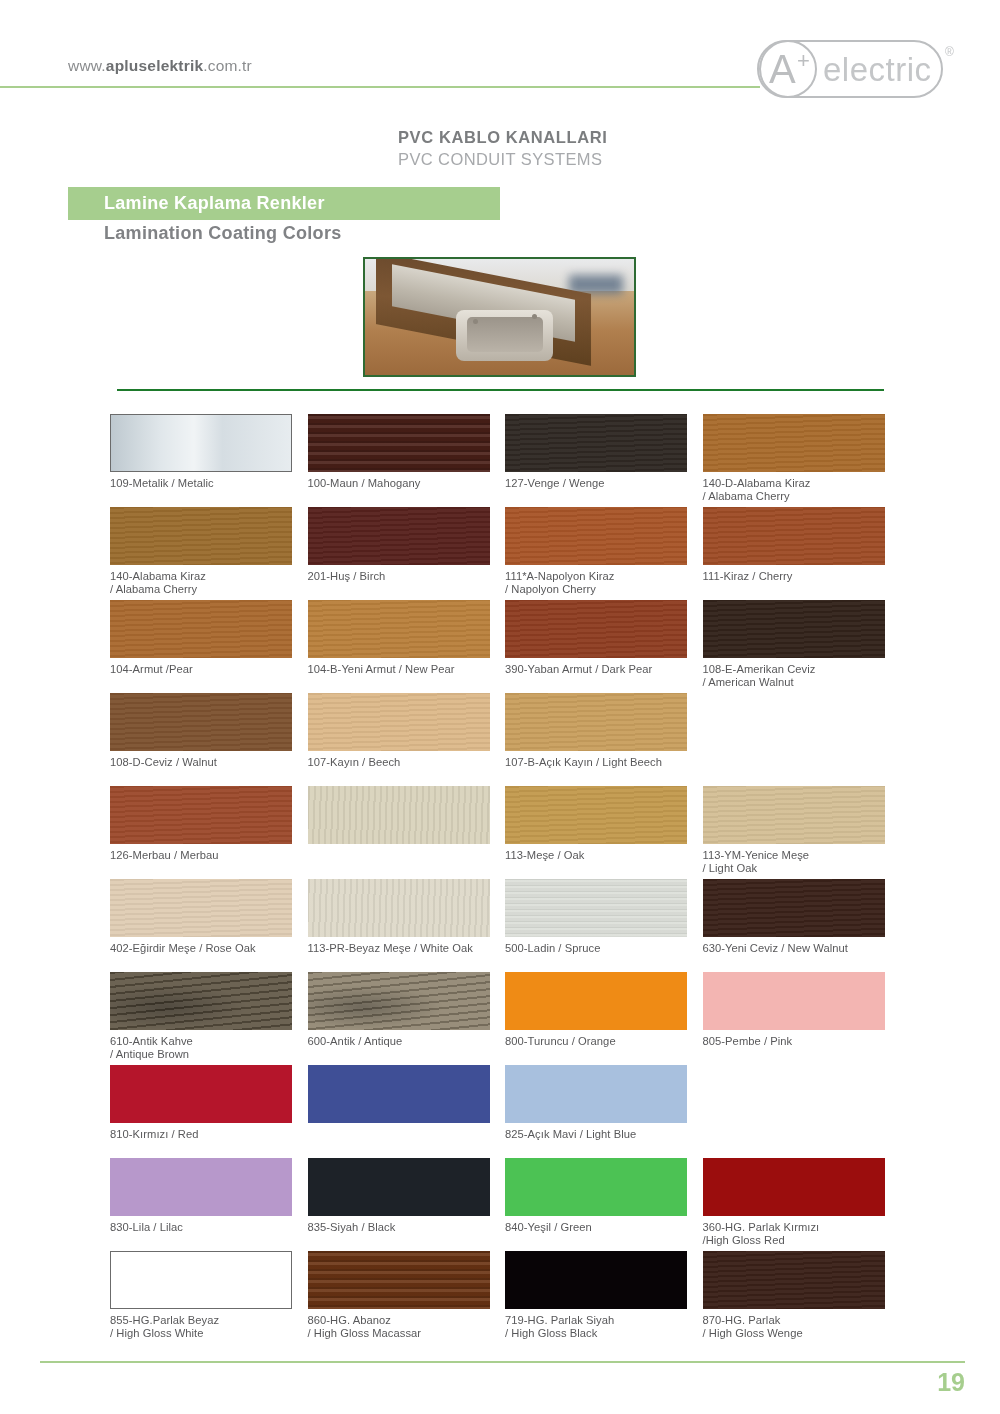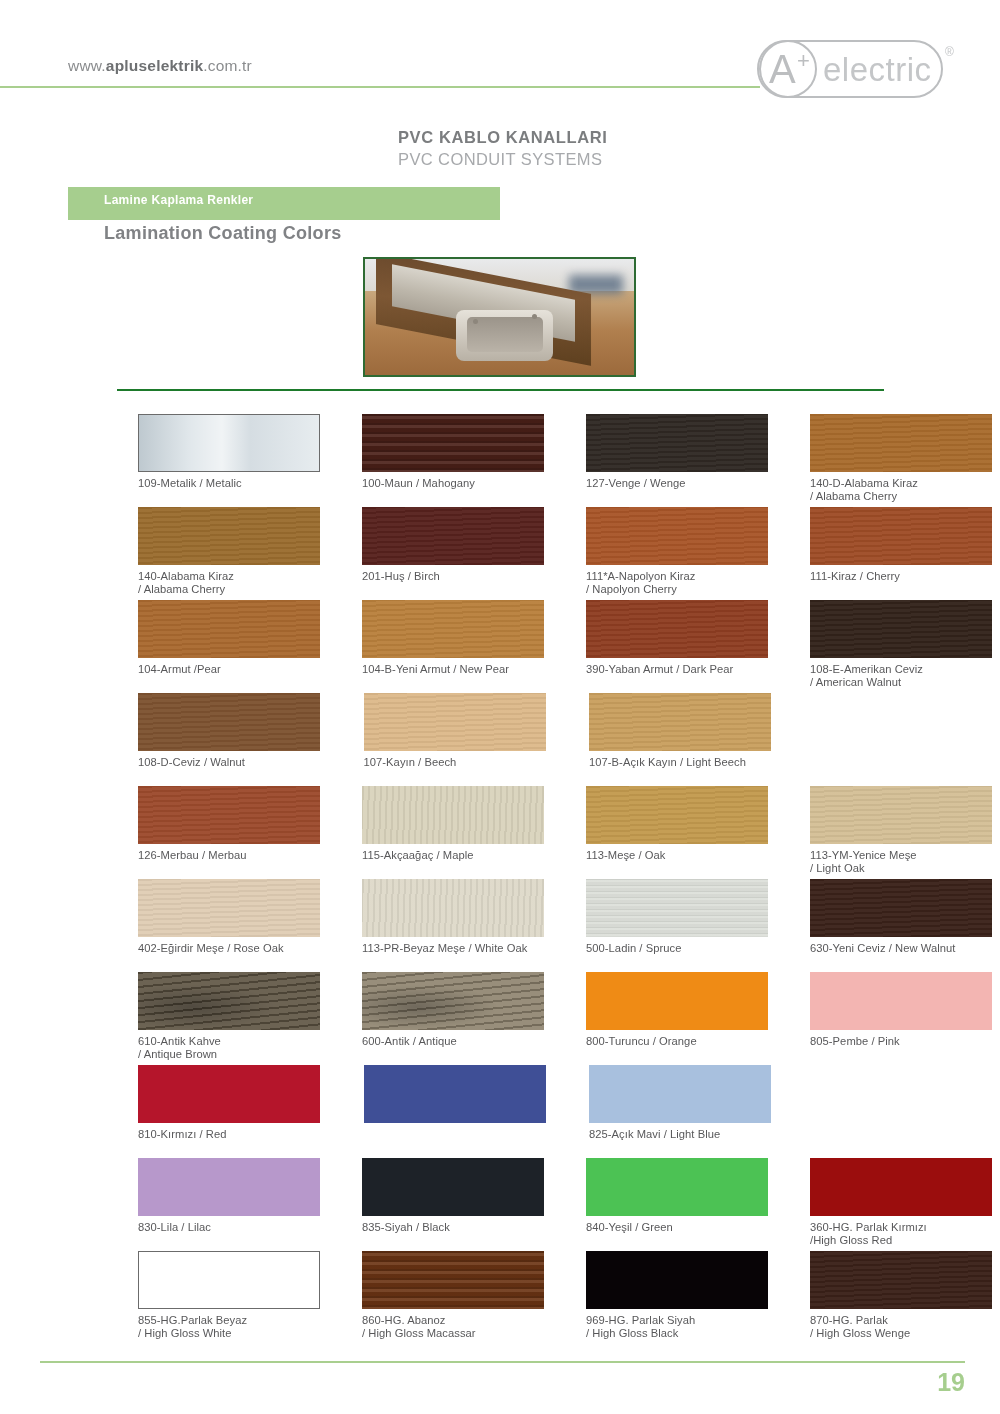--- a/index.html
+++ b/index.html
@@ -117,21 +117,21 @@
     left: 68px;
     top: 187px;
     width: 432px;
     height: 33px;
     background: #a6ce8e;
   }
   .band-label {
     position: absolute;
     left: 104px;
     top: 193px;
-    font-size: 12px;
+    font-size: 18px;
     font-weight: bold;
     color: #ffffff;
     letter-spacing: .3px;
   }
   .sub-label {
     position: absolute;
     left: 104px;
     top: 223px;
     font-size: 18px;
     font-weight: bold;
@@ -230,21 +230,20 @@
   }
   .row {
     display: flex;
     width: 790px;
     margin-bottom: 0px;
   }
   .cell {
     width: 197.5px;
     box-sizing: border-box;
     padding-right: 14px;
-    margin-left: 28px;
   }
   .swatch {
     width: 182px;
     height: 58px;
     position: relative;
     overflow: hidden;
   }
   .swatch.outlined { border: 1px solid #6b6b6b; box-sizing: border-box; }
   .cap {
     font-size: 11.2px;
@@ -458,21 +457,20 @@
         <div class="cap">107-B-Açık Kayın / Light Beech</div>
       </div>
     </div>
     <div class="row">
       <div class="cell">
         <div class="swatch grain-soft" style="background: rgb(156, 74, 44);"></div>
         <div class="cap">126-Merbau / Merbau</div>
       </div>
       <div class="cell">
         <div class="swatch grain-v" style="background: rgb(217, 211, 188);"></div>
-        <div class="cap">115-Akçaağaç / Maple</div>
       </div>
       <div class="cell">
         <div class="swatch grain-soft" style="background: rgb(195, 154, 78);"></div>
         <div class="cap">113-Meşe / Oak</div>
       </div>
       <div class="cell">
         <div class="swatch grain-soft" style="background: rgb(212, 191, 150);"></div>
         <div class="cap">113-YM-Yenice Meşe
 / Light Oak</div>
       </div>
@@ -552,21 +550,21 @@
         <div class="cap">855-HG.Parlak Beyaz
 / High Gloss White</div>
       </div>
       <div class="cell">
         <div class="swatch grain-strong" style="background: rgb(107, 52, 20);"></div>
         <div class="cap">860-HG. Abanoz
 / High Gloss Macassar</div>
       </div>
       <div class="cell">
         <div class="swatch grain-none" style="background: rgb(8, 4, 6);"></div>
-        <div class="cap">969-HG. Parlak Siyah
+        <div class="cap">719-HG. Parlak Siyah
 / High Gloss Black</div>
       </div>
       <div class="cell">
         <div class="swatch grain-soft" style="background: rgb(58, 32, 24);"></div>
         <div class="cap">870-HG. Parlak
 / High Gloss Wenge</div>
       </div>
     </div>
   </div>
 

